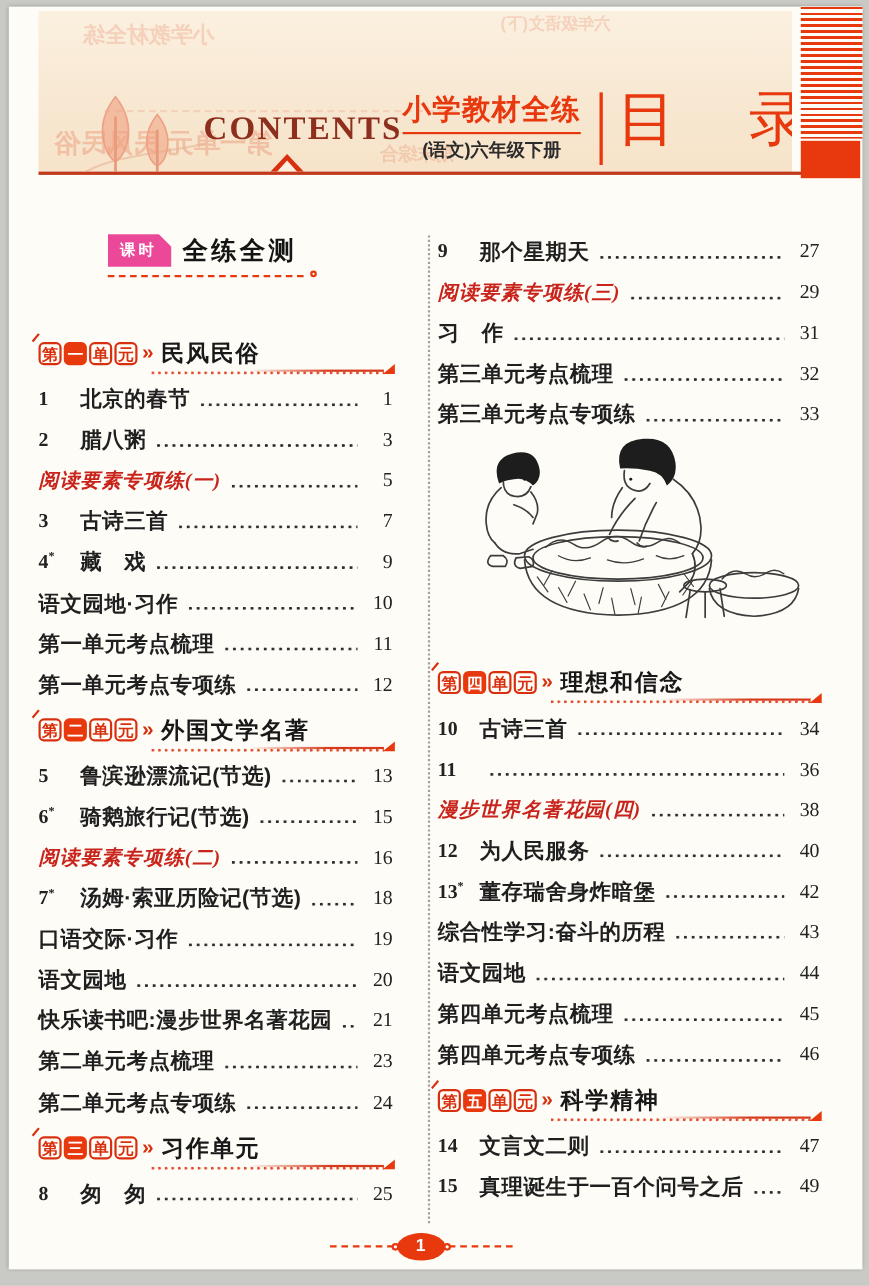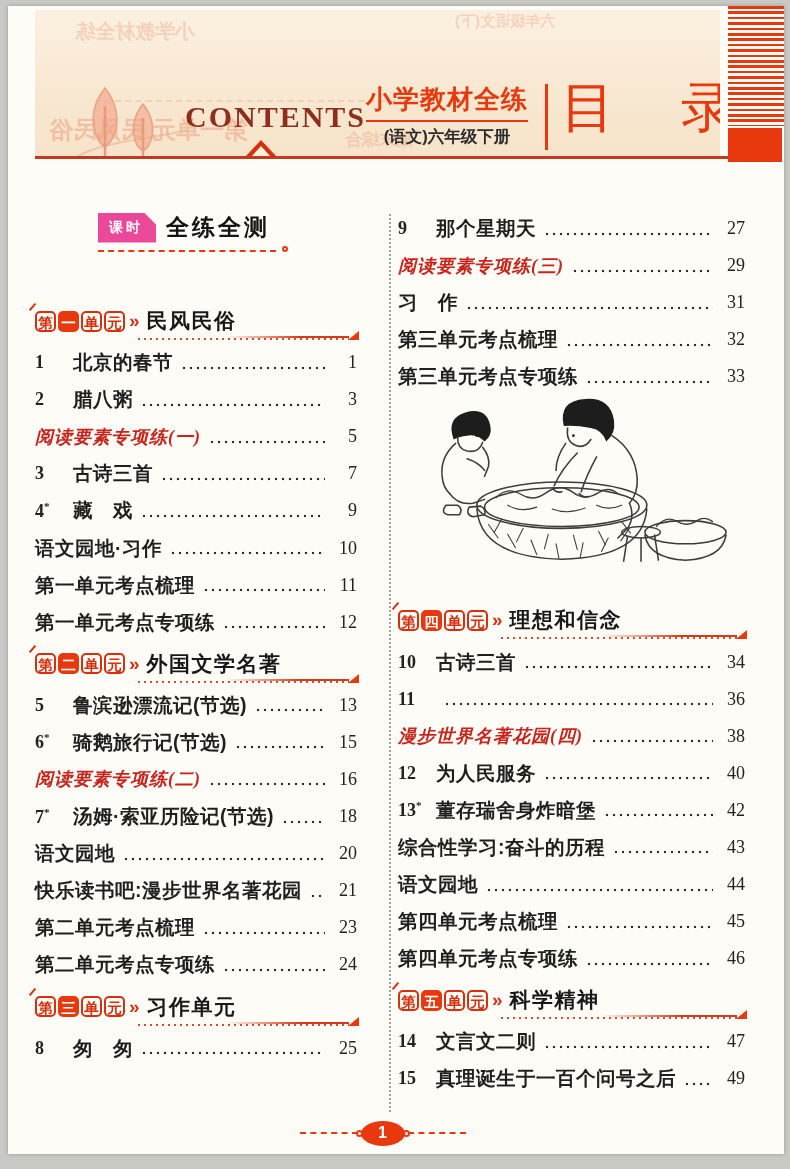--- a/index.html
+++ b/index.html
@@ -254,20 +254,26 @@
     <span class="pg">16</span>
   </div>
       <div class="row">
     <span class="num">7<sup>*</sup></span>
     <span class="title">汤姆·索亚历险记(节选)</span>
     <span class="leader"></span>
     <span class="pg">18</span>
   </div>
       <div class="row">
 
+    <span class="title">口语交际·习作</span>
+    <span class="leader"></span>
+    <span class="pg">19</span>
+  </div>
+      <div class="row">
+
     <span class="title">语文园地</span>
     <span class="leader"></span>
     <span class="pg">20</span>
   </div>
       <div class="row">
 
     <span class="title">快乐读书吧:漫步世界名著花园</span>
     <span class="leader"></span>
     <span class="pg">21</span>
   </div>

